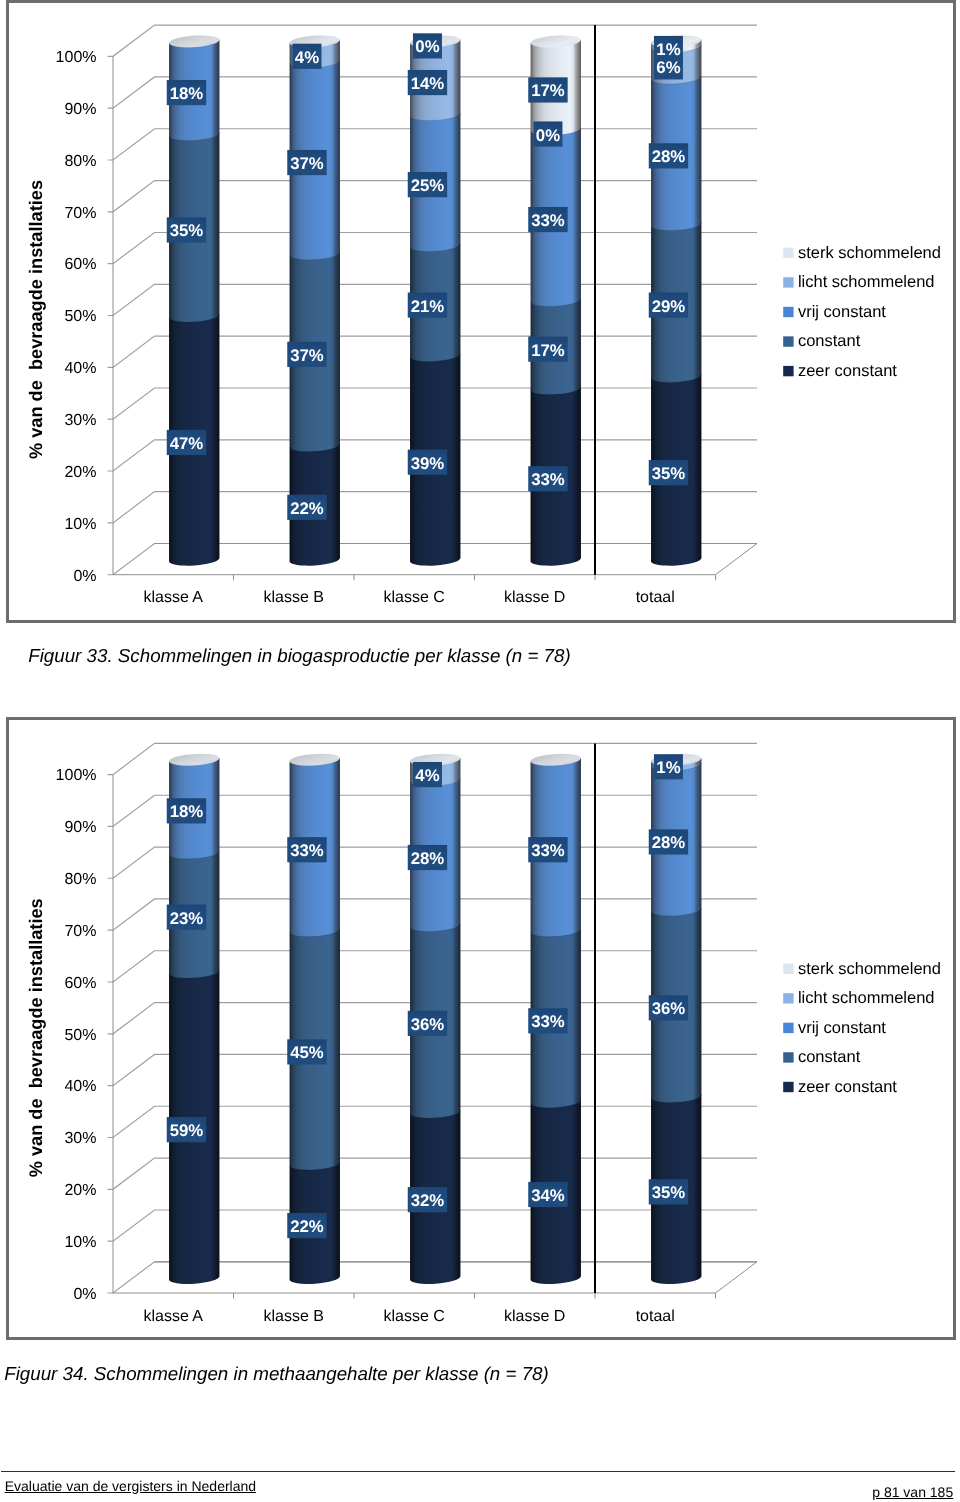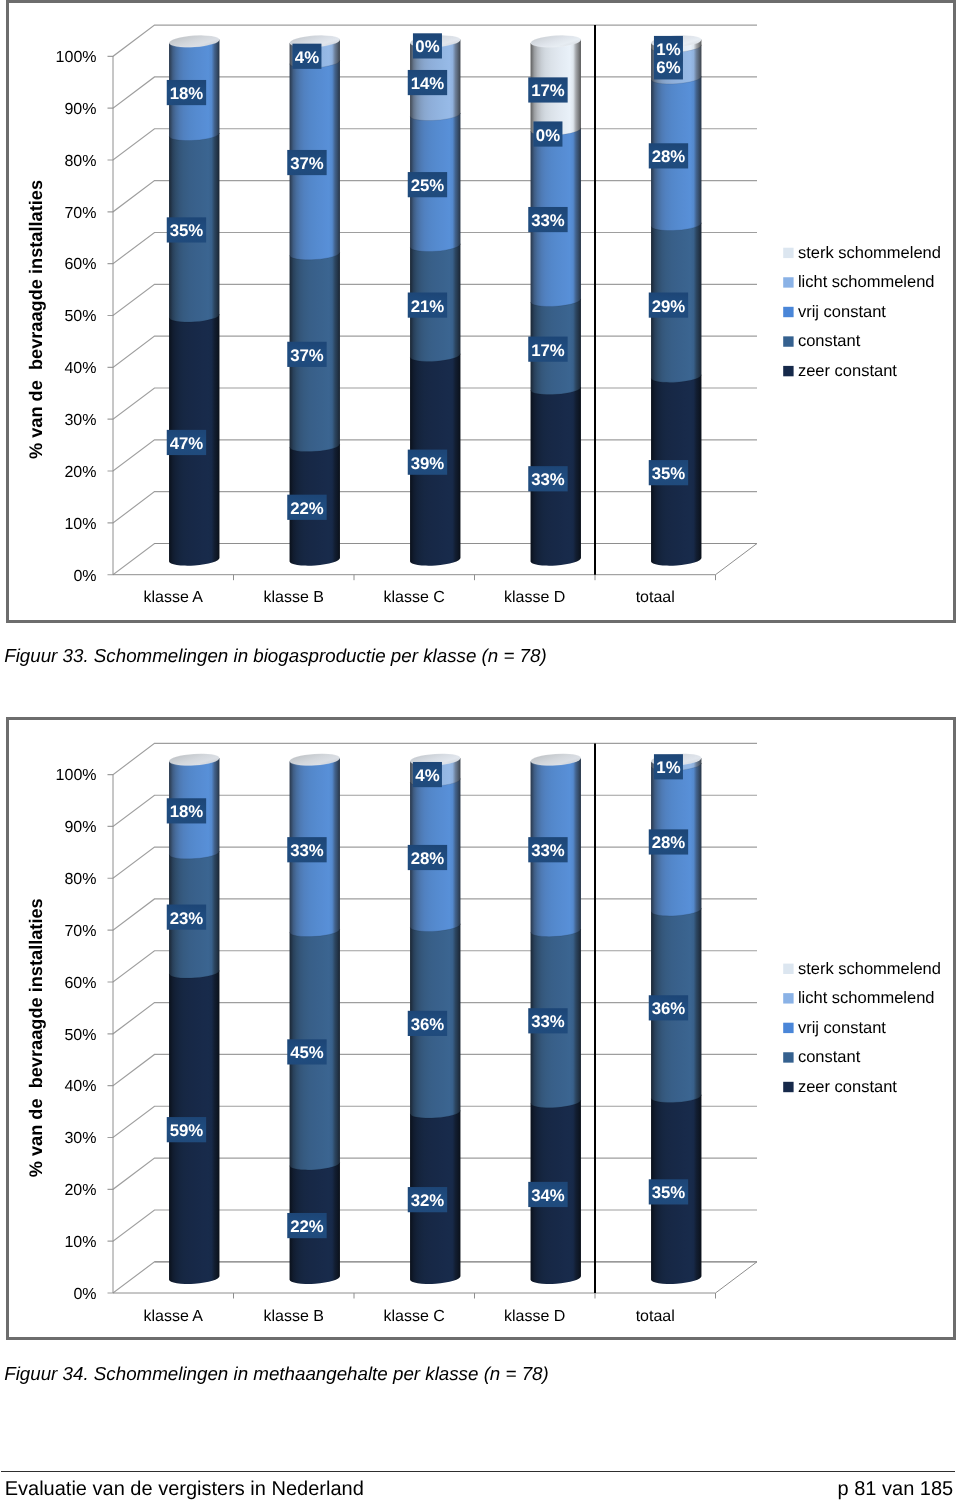--- a/index.html
+++ b/index.html
@@ -2,26 +2,26 @@
 <html><head>
 <meta charset="utf-8">
 <style>
   html,body{margin:0;padding:0;}
   *{-webkit-font-smoothing:antialiased;text-rendering:geometricPrecision;}
   body{width:960px;height:1502px;background:#ffffff;font-family:"Liberation Sans",sans-serif;position:relative;overflow:hidden;}
   .chart-frame{position:absolute;border:3px solid #6d6d6d;background:#fff;box-sizing:border-box;}
   #chart1{left:5.5px;top:0px;width:950px;height:623px;}
   #chart2{left:5.5px;top:717px;width:950px;height:623px;}
   .caption{position:absolute;left:4.2px;font-style:italic;font-size:18.75px;line-height:1;color:#000;white-space:nowrap;}
-  #cap1{top:647.2px;}
+  #cap1{top:647.2px;margin-left:24px;}
   #cap2{top:1365.2px;font-style:italic;}
   #footer-rule{position:absolute;left:1.1px;top:1470.8px;width:953.5px;height:1.6px;background:#2e2e2e;}
-  .footer-text{position:absolute;top:1478.5px;font-size:20px;line-height:1;color:#000;white-space:nowrap;}
+  .footer-text{position:absolute;top:1478.5px;font-size:14px;line-height:1;color:#000;white-space:nowrap;text-decoration:underline;}
   #footer-left{left:4.7px;}
-  #footer-right{right:6.8px;}
+  #footer-right{right:6.8px;margin-top:6px;}
   svg{display:block;}
 </style>
 </head>
 <body>
 
 <div class="chart-frame" id="chart1">
     <svg id="svg1" width="944" height="617" viewBox="0 0 944 617">
       <defs>
         <linearGradient id="c1-g-zeer_constant" x1="0" y1="0" x2="1" y2="0">
           <stop offset="0.0%" stop-color="rgb(11,17,28)"></stop>

